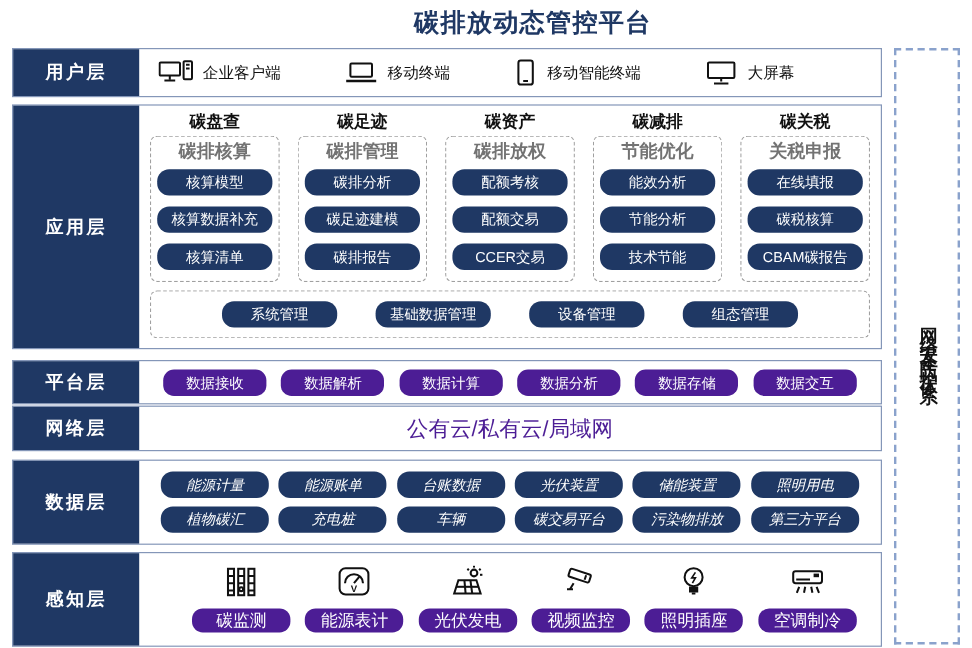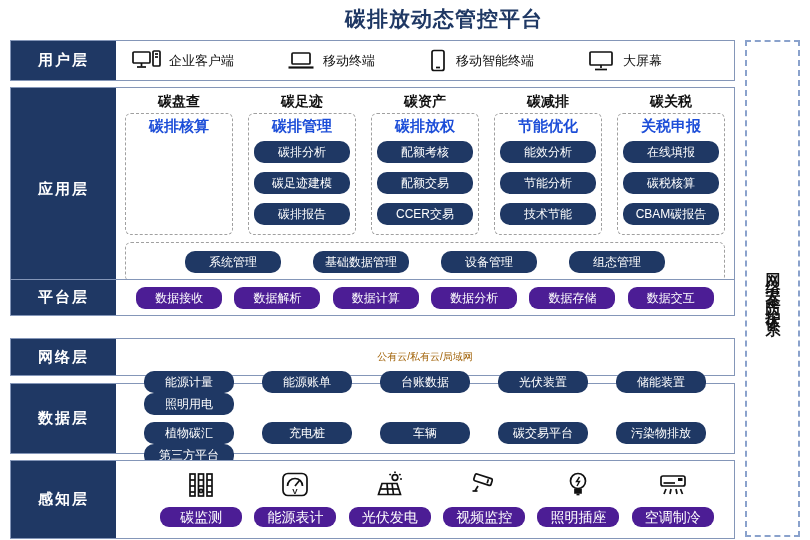--- a/index.html
+++ b/index.html
@@ -7,50 +7,50 @@
           font-family:"Liberation Sans","DejaVu Sans",sans-serif;overflow:hidden;}
   .title{position:absolute;top:5px;left:0;width:100%;text-align:center;padding-left:78px;
          box-sizing:border-box;font-size:21px;font-weight:bold;color:#1f3864;letter-spacing:1px;}
   .band{position:absolute;left:10px;width:725px;display:flex;border:1.5px solid #8496b8;
         background:#fff;box-sizing:border-box;}
   .band-label{flex:0 0 105px;background:#1f3864;color:#fff;font-weight:bold;font-size:15px;
               display:flex;align-items:center;justify-content:center;letter-spacing:2px;}
   .band-content{flex:1;min-width:0;}
   .b-user{top:40px;height:41px;}
   .b-app{top:87px;height:204px;}
-  .b-platform{top:279px;height:37px;}
+  .b-platform{top:300px;height:37px;}
   .b-network{top:338px;height:38px;}
   .b-data{top:383px;height:71px;}
   .b-sense{top:460px;height:79px;gap:24px;}
 
   .user-content{display:flex;align-items:center;justify-content:space-between;padding:0 72px 0 16px;}
   .user-item{display:flex;align-items:center;gap:7px;font-size:13px;color:#111;white-space:nowrap;}
   .icn{display:inline-flex;align-items:center;justify-content:center;}
   .icn svg{display:block;}
 
   .app-content{display:flex;flex-direction:column;padding:3px 9px 6px;}
   .app-cols{display:flex;gap:15px;}
   .app-col{flex:1;display:flex;flex-direction:column;min-width:0;}
   .app-cat{text-align:center;font-weight:bold;font-size:14px;color:#111;padding:2px 0 2px;}
   .app-box{border:1.6px dashed #a0a0a0;border-radius:6px;flex:1;
            display:flex;flex-direction:column;align-items:center;padding:2px 4px 9px;}
-  .app-module{font-weight:bold;font-size:15px;color:#1d4ed8;padding:1px 0 5px;white-space:nowrap;}
+  .app-module{font-weight:bold;font-size:15px;color:#737373;padding:1px 0 5px;white-space:nowrap;}
   .app-items{display:flex;flex-direction:column;gap:9px;align-items:center;width:100%;}
   .btn{border-radius:10px;color:#fff;font-size:12px;line-height:14px;text-align:center;
        padding:4px 7px;box-sizing:border-box;white-space:nowrap;}
   .navy{background:#1f3864;min-width:96px;}
   .amber{background:#4c1d95;min-width:86px;border-radius:9px;}
   .app-common{border:1.6px dashed #a0a0a0;border-radius:6px;margin-top:7px;
               display:flex;justify-content:center;align-items:center;gap:32px;padding:8px 0;}
 
   .grid6{display:grid;grid-template-columns:repeat(6,1fr);align-items:center;justify-items:center;height:100%;padding:0 14px;box-sizing:border-box;}
   .network-content{display:flex;align-items:center;justify-content:center;height:100%;
-                   font-size:10px;color:#a16207;}
+                   font-size:18px;color:#4c1d95;}
   .data-content{display:flex;flex-direction:column;justify-content:center;gap:7px;height:100%;padding:0 14px;box-sizing:border-box;}
-  .data-row{display:grid;grid-template-columns:repeat(5,1fr);justify-items:center;}
+  .data-row{display:grid;grid-template-columns:repeat(6,1fr);justify-items:center;font-style:italic;}
   .data-row .navy{min-width:90px;}
 
   .sense-content{padding:5px 14px 7px;}
   .sense-item{display:flex;flex-direction:column;align-items:center;gap:7px;}
   .sense-item .amber{min-width:82px;font-size:14px;padding:3px 6px;}
 
   .security-box{position:absolute;left:745px;top:40px;width:55px;height:497px;
                 border:2px dashed #8aa2cc;box-sizing:border-box;
                 display:flex;align-items:center;justify-content:center;background:#fff;}
   .vtext{writing-mode:vertical-rl;text-orientation:upright;font-weight:bold;font-size:15px;
@@ -111,20 +111,26 @@
   </div>
 
   <div class="band b-app">
     <div class="band-label">应用层</div>
     <div class="band-content app-content">
       <div class="app-cols">
         <div class="app-col">
           <div class="app-cat">碳盘查</div>
           <div class="app-box">
             <div class="app-module">碳排核算</div>
+            <div class="app-items">
+
+            <div class="btn navy">核算模型</div>
+                <div class="btn navy">核算数据补充</div>
+                <div class="btn navy">核算清单</div>
+              </div>
           </div>
         </div>
         <div class="app-col">
           <div class="app-cat">碳足迹</div>
           <div class="app-box">
             <div class="app-module">碳排管理</div>
             <div class="app-items">
 
             <div class="btn navy">碳排分析</div>
                 <div class="btn navy">碳足迹建模</div>

